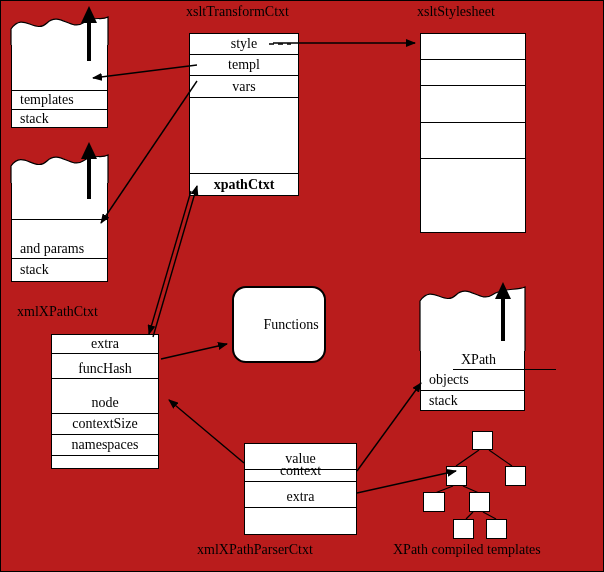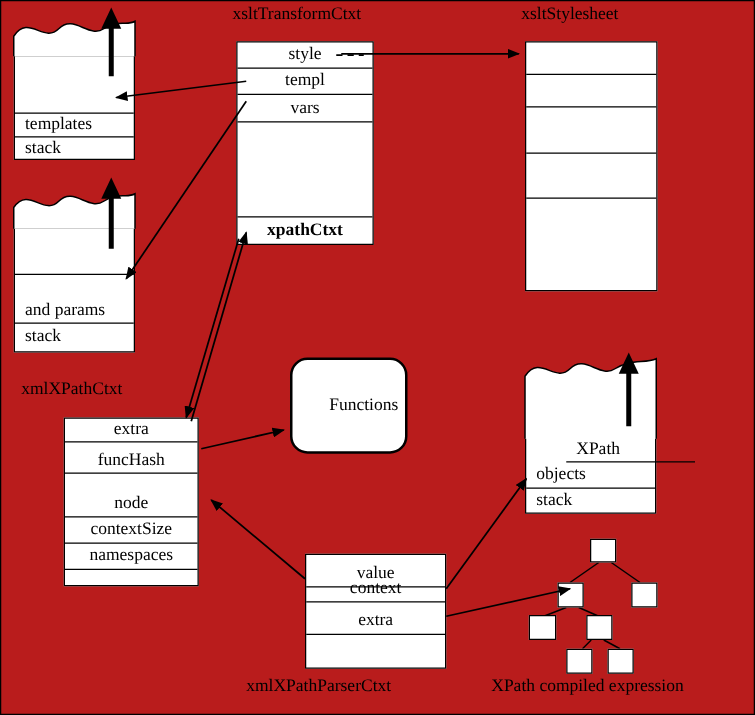--- a/index.html
+++ b/index.html
@@ -79,21 +79,21 @@
 </style>
 </head>
 <body>
 
 <div id="stage">
 
   <div class="label" style="left:185px; top:3px;">xsltTransformCtxt</div>
   <div class="label" style="left:416px; top:3px;">xsltStylesheet</div>
   <div class="label" style="left:16px; top:303px;">xmlXPathCtxt</div>
   <div class="label" style="left:196px; top:541px;">xmlXPathParserCtxt</div>
-  <div class="label" style="left:392px; top:541px;">XPath compiled expression</div>
+  <div class="label" style="left:392px; top:541px;">XPath compiled templates</div>
 
   <svg class="overlay" style="z-index:1;">
     <path d="M10,44 L10,28 C22,10 34,34 46,22 C58,10 70,30 82,22 C94,14 100,20 107,16 L107,44" fill="#ffffff" stroke="#000000" stroke-width="1.2"></path>
   </svg>
   <div class="box" style="left:10px; top:43px; width:97px; height:84px;">
     <div class="cell" style="top:0; height:46px; border-bottom:1px solid #000;"></div>
     <div class="cell" style="top:46px; height:19px;">templates</div>
     <div class="cell nobord" style="top:65px; height:18px;">stack</div>
   </div>
 

